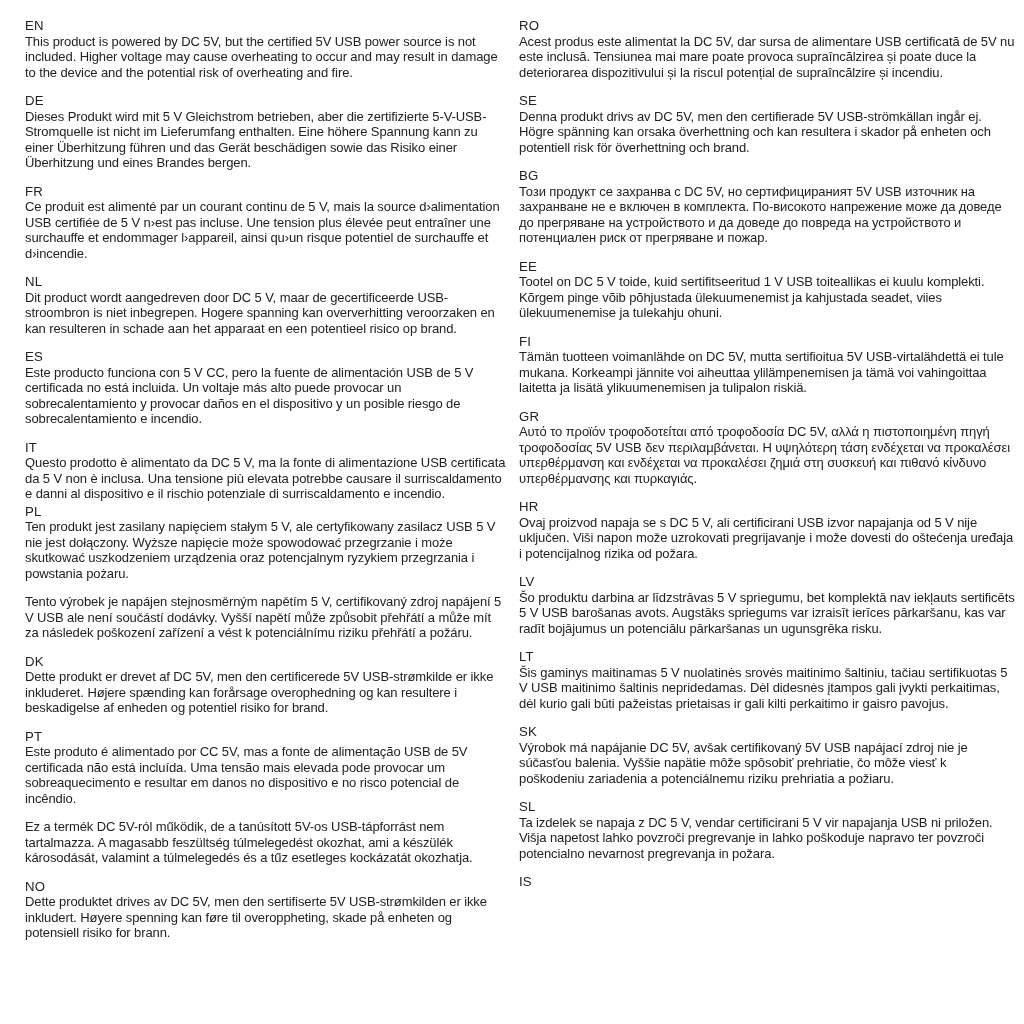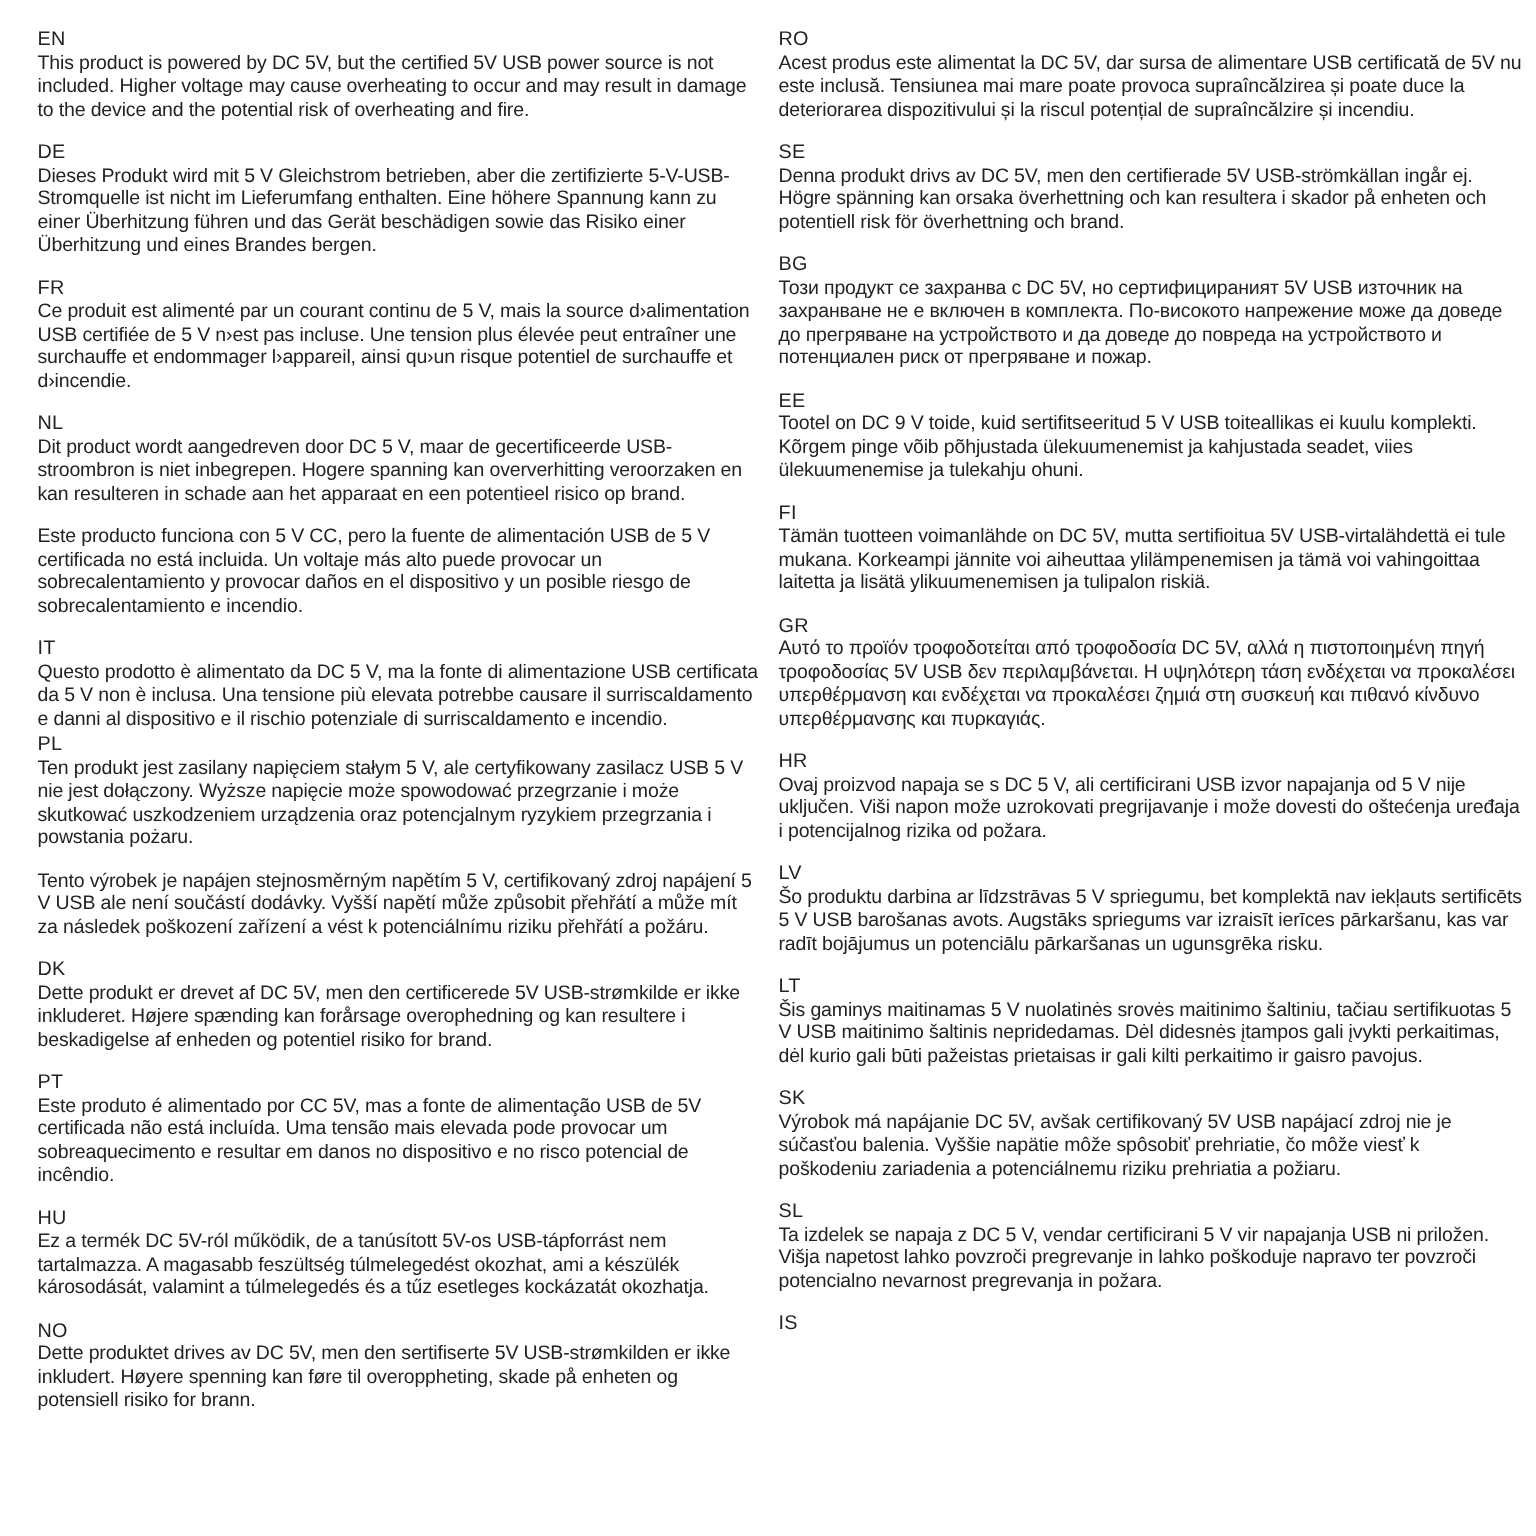--- a/index.html
+++ b/index.html
@@ -65,20 +65,21 @@
     </section>
     <section class="lang">
       <h2>FR</h2>
       <p>Ce produit est alimenté par un courant continu de 5 V, mais la source d›alimentation USB certifiée de 5 V n›est pas incluse. Une tension plus élevée peut entraîner une surchauffe et endommager l›appareil, ainsi qu›un risque potentiel de surchauffe et d›incendie.</p>
     </section>
     <section class="lang">
       <h2>NL</h2>
       <p>Dit product wordt aangedreven door DC 5 V, maar de gecertificeerde USB-stroombron is niet inbegrepen. Hogere spanning kan oververhitting veroorzaken en kan resulteren in schade aan het apparaat en een potentieel risico op brand.</p>
     </section>
     <section class="lang">
+      <h2>ES</h2>
       <p>Este producto funciona con 5 V CC, pero la fuente de alimentación USB de 5 V certificada no está incluida. Un voltaje más alto puede provocar un sobrecalentamiento y provocar daños en el dispositivo y un posible riesgo de sobrecalentamiento e incendio.</p>
     </section>
     <section class="lang">
       <h2>IT</h2>
       <p>Questo prodotto è alimentato da DC 5 V, ma la fonte di alimentazione USB certificata da 5 V non è inclusa. Una tensione più elevata potrebbe causare il surriscaldamento e danni al dispositivo e il rischio potenziale di surriscaldamento e incendio.</p>
     </section>
     <section class="lang tight">
       <h2>PL</h2>
       <p>Ten produkt jest zasilany napięciem stałym 5 V, ale certyfikowany zasilacz USB 5 V nie jest dołączony. Wyższe napięcie może spowodować przegrzanie i może skutkować uszkodzeniem urządzenia oraz potencjalnym ryzykiem przegrzania i powstania pożaru.</p>
     </section>
@@ -87,21 +88,20 @@
     </section>
     <section class="lang">
       <h2>DK</h2>
       <p>Dette produkt er drevet af DC 5V, men den certificerede 5V USB-strømkilde er ikke inkluderet. Højere spænding kan forårsage overophedning og kan resultere i beskadigelse af enheden og potentiel risiko for brand.</p>
     </section>
     <section class="lang">
       <h2>PT</h2>
       <p>Este produto é alimentado por CC 5V, mas a fonte de alimentação USB de 5V certificada não está incluída. Uma tensão mais elevada pode provocar um sobreaquecimento e resultar em danos no dispositivo e no risco potencial de incêndio.</p>
     </section>
     <section class="lang">
-      <h2>HU</h2>
       <p>Ez a termék DC 5V-ról működik, de a tanúsított 5V-os USB-tápforrást nem tartalmazza. A magasabb feszültség túlmelegedést okozhat, ami a készülék károsodását, valamint a túlmelegedés és a tűz esetleges kockázatát okozhatja.</p>
     </section>
     <section class="lang">
       <h2>NO</h2>
       <p>Dette produktet drives av DC 5V, men den sertifiserte 5V USB-strømkilden er ikke inkludert. Høyere spenning kan føre til overoppheting, skade på enheten og potensiell risiko for brann.</p>
     </section>
   </div>
 
   <div class="col">
     <section class="lang">
@@ -111,21 +111,21 @@
     <section class="lang">
       <h2>SE</h2>
       <p>Denna produkt drivs av DC 5V, men den certifierade 5V USB-strömkällan ingår ej. Högre spänning kan orsaka överhettning och kan resultera i skador på enheten och potentiell risk för överhettning och brand.</p>
     </section>
     <section class="lang">
       <h2>BG</h2>
       <p>Този продукт се захранва с DC 5V, но сертифицираният 5V USB източник на захранване не е включен в комплекта. По-високото напрежение може да доведе до прегряване на устройството и да доведе до повреда на устройството и потенциален риск от прегряване и пожар.</p>
     </section>
     <section class="lang">
       <h2>EE</h2>
-      <p>Tootel on DC 9 V toide, kuid sertifitseeritud 5 V USB toiteallikas ei kuulu komplekti. Kõrgem pinge võib põhjustada ülekuumenemist ja kahjustada seadet, viies ülekuumenemise ja tulekahju ohuni.</p>
+      <p>Tootel on DC 5 V toide, kuid sertifitseeritud 1 V USB toiteallikas ei kuulu komplekti. Kõrgem pinge võib põhjustada ülekuumenemist ja kahjustada seadet, viies ülekuumenemise ja tulekahju ohuni.</p>
     </section>
     <section class="lang">
       <h2>FI</h2>
       <p>Tämän tuotteen voimanlähde on DC 5V, mutta sertifioitua 5V USB-virtalähdettä ei tule mukana. Korkeampi jännite voi aiheuttaa ylilämpenemisen ja tämä voi vahingoittaa laitetta ja lisätä ylikuumenemisen ja tulipalon riskiä.</p>
     </section>
     <section class="lang">
       <h2>GR</h2>
       <p>Αυτό το προϊόν τροφοδοτείται από τροφοδοσία DC 5V, αλλά η πιστοποιημένη πηγή τροφοδοσίας 5V USB δεν περιλαμβάνεται. Η υψηλότερη τάση ενδέχεται να προκαλέσει υπερθέρμανση και ενδέχεται να προκαλέσει ζημιά στη συσκευή και πιθανό κίνδυνο υπερθέρμανσης και πυρκαγιάς.</p>
     </section>
     <section class="lang">

